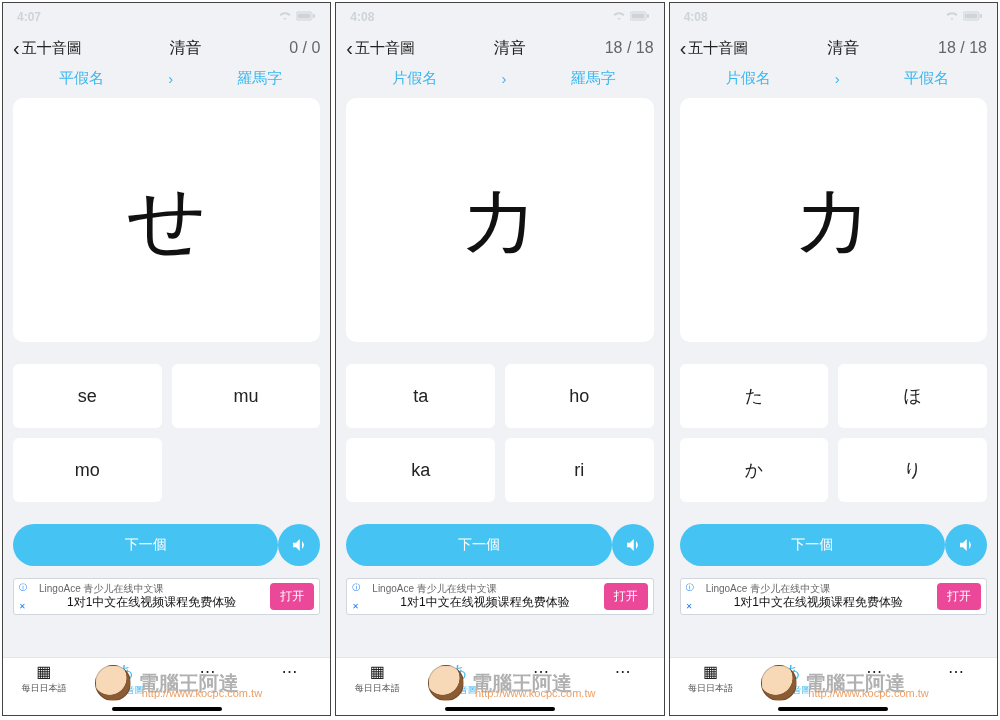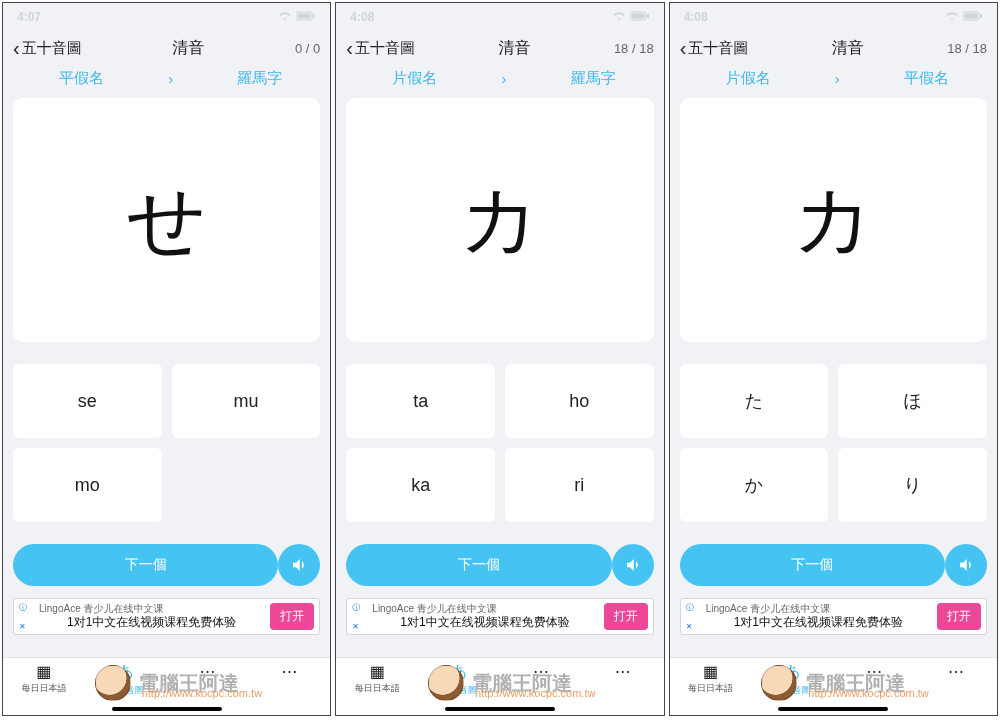--- a/index.html
+++ b/index.html
@@ -29,21 +29,21 @@
   .status-right { display: flex; align-items: center; gap: 4px; }
   .header {
     height: 34px; display: flex; align-items: center;
     justify-content: space-between;
     padding: 0 10px;
     background: transparent;
   }
   .back { display: flex; align-items: center; color: #222; font-size: 15px; }
   .back .chev { font-size: 20px; margin-right: 2px; }
   .title { font-size: 16px; font-weight: 500; color: #222; }
-  .counter { font-size: 13px; color: #666; }
+  .counter { font-size: 16px; color: #666; }
   .mode-row {
     display: flex; align-items: center; justify-content: space-between;
     padding: 4px 48px 4px 56px;
     color: #39b6ef; font-size: 15px;
   }
   .mode-row .arrow { color: #39b6ef; font-size: 15px; }
   .card {
     margin: 6px 10px 0 10px;
     height: 244px;
     background: #fff;
@@ -51,21 +51,21 @@
     display: flex; align-items: center; justify-content: center;
   }
   .glyph { font-size: 78px; color: #111; }
   .options {
     margin: 22px 10px 0 10px;
     display: grid; grid-template-columns: 1fr 1fr;
     grid-template-rows: 1fr 1fr;
     gap: 10px;
   }
   .opt {
-    height: 74px; background: #fff; border-radius: 6px;
+    height: 64px; background: #fff; border-radius: 6px;
     display: flex; align-items: center; justify-content: center;
     font-size: 18px; color: #222;
   }
   .action-row {
     margin: 22px 10px 0 10px;
     display: flex; align-items: center; 
   }
   .next-btn {
     flex: 1; height: 42px; border-radius: 22px;
     background: #45c3f3; color: #fff;

